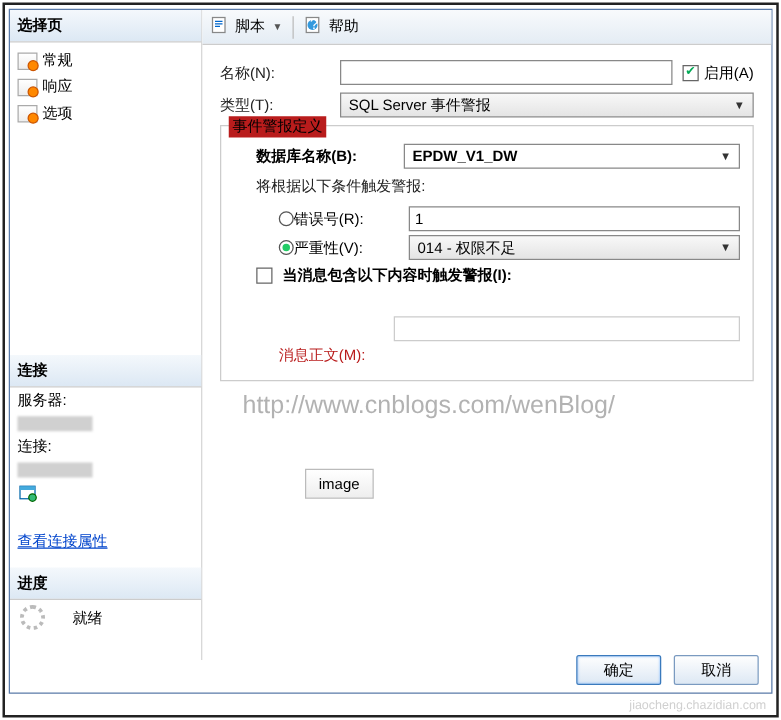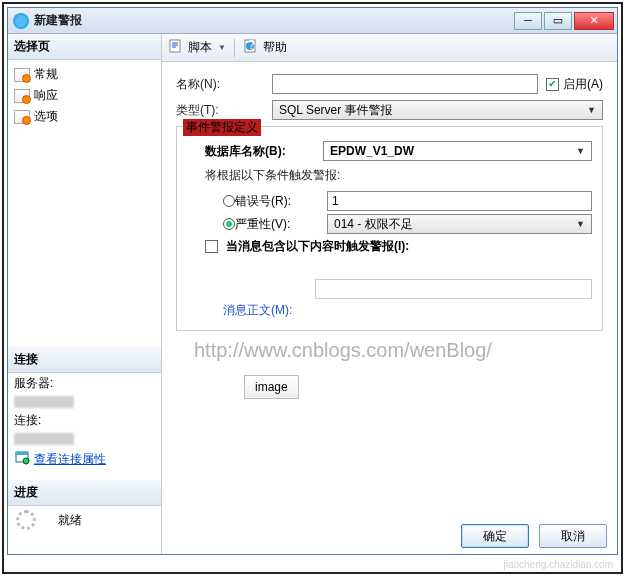--- a/index.html
+++ b/index.html
@@ -15,21 +15,21 @@
     .body-area { display: flex; height: calc(100% - 26px); }
     .sidebar { width: 154px; background: #fff; border-right: 1px solid #ccc; display: flex; flex-direction: column; }
     .sb-header { background: linear-gradient(#f4f8fc,#dce8f4); padding: 4px 6px; font-weight: bold; border-bottom: 1px solid #ccc; }
     .sb-section { padding: 4px 0; }
     .sb-item { display: flex; align-items: center; padding: 2px 6px; gap: 4px; cursor: pointer; }
     .sb-icon { width: 16px; height: 14px; background: linear-gradient(#fff,#eee); border: 1px solid #aaa; position: relative; }
     .sb-icon::after { content:''; position:absolute; right:-2px; bottom:-2px; width:7px; height:7px; background:#f80; border-radius:50%; border:1px solid #c50; }
     .sb-flex { flex: 1; }
     .conn-label { padding: 2px 6px; }
     .blurred { display:inline-block; width: 60px; height: 12px; background: #d0d0d0; filter: blur(1px); margin: 2px 6px; }
-    .link-item { display:flex; align-items:flex-end; gap:4px; padding:2px 6px; cursor:pointer; }
+    .link-item { display:flex; align-items:flex-start; gap:20px; padding:2px 6px; cursor:pointer;flex-direction:column; }
     .link-item svg { width:16px; height:16px; }
     .link-text { color: #0044cc; text-decoration: underline; }
     .progress-row { display:flex; align-items:center; gap:22px; padding:4px 8px; }
     .spinner { width:20px; height:20px; border:3px dotted #bbb; border-radius:50%; }
     .main { flex:1; display:flex; flex-direction:column; background:#fff; }
     .toolbar { height: 28px; background: linear-gradient(#f8fafc,#e4ecf4); border-bottom:1px solid #ccc; display:flex; align-items:center; padding: 0 6px; gap: 4px; }
     .tool-icon { width:16px; height:16px; }
     .tool-sep { height:18px; width:1px; background:#bbb; margin:0 4px; }
     .dropdown-arrow { font-size:8px; color:#555; margin-left:2px; }
     .form-area { padding: 12px 14px; position:relative; }
@@ -45,43 +45,34 @@
     .fieldset-legend { position:absolute; top:-8px; left:6px; background:#b91c1c; padding:0 3px; }
     .indent-row { display:flex; align-items:center; margin: 4px 0 4px 18px; gap:8px;font-weight:bold; }
     .indent-label { width: 110px; }
     .indent-control { flex:1; display:flex; }
     .sub-text { padding: 2px 0 4px 18px; color:#222; }
     .radio-row { display:flex; align-items:center; margin: 3px 0 3px 36px; gap:0; }
     .radio { width:12px; height:12px; border:1px solid #555; border-radius:50%; display:flex; align-items:center; justify-content:center; }
     .radio.checked::after { content:''; width:6px; height:6px; background:#2c6; border-radius:50%; }
     .radio-label { width: 92px; }
     .radio-control { flex:1; display:flex; }
-    .disabled { color:#1d4ed8;margin-top:43px; }
+    .disabled { color:#b91c1c;margin-top:43px; }
     .disabled-input { flex:1; height:20px; border:1px solid #ccc; background:#fff; }
     .watermark { color:#b2b2b2; font-size:20px; margin: 8px 0 0 18px; }
     .image-box { position:absolute; top: 367px; left:236px; border:1px solid #bbb; background:linear-gradient(#fff,#eee); padding:4px 10px; font-size:12px; cursor:pointer; }
     .button-bar { position:absolute; bottom:6px; right:10px; display:flex; gap:10px; }
     .btn { width:68px; height:24px; border:1px solid #7a9ac0; background:linear-gradient(#fefefe,#dde8f4); cursor:pointer; text-align:center; line-height:22px; border-radius:2px; }
     .btn-primary { border:1px solid #3a7abd; box-shadow: 0 0 2px #6af inset; }
     .bottom-watermark { position:absolute; bottom:2px; right:8px; color:#d0d0d0; font-size:10px; }
   </style>
 </head>
 <body>
 
 <div class="outer-border">
 <div class="window">
-  <div class="titlebar">
-    <div class="title-icon"></div>
-    <div class="title-text">新建警报</div>
-    <div class="win-btns">
-      <div class="win-btn">─</div>
-      <div class="win-btn">▭</div>
-      <div class="win-btn win-close">✕</div>
-    </div>
-  </div>
   <div class="body-area">
     <div class="sidebar">
       <div class="sb-header">选择页</div>
       <div class="sb-section">
         <div class="sb-item">
           <div class="sb-icon"></div>
           <span>常规</span>
         </div>
         <div class="sb-item">
           <div class="sb-icon"></div>

